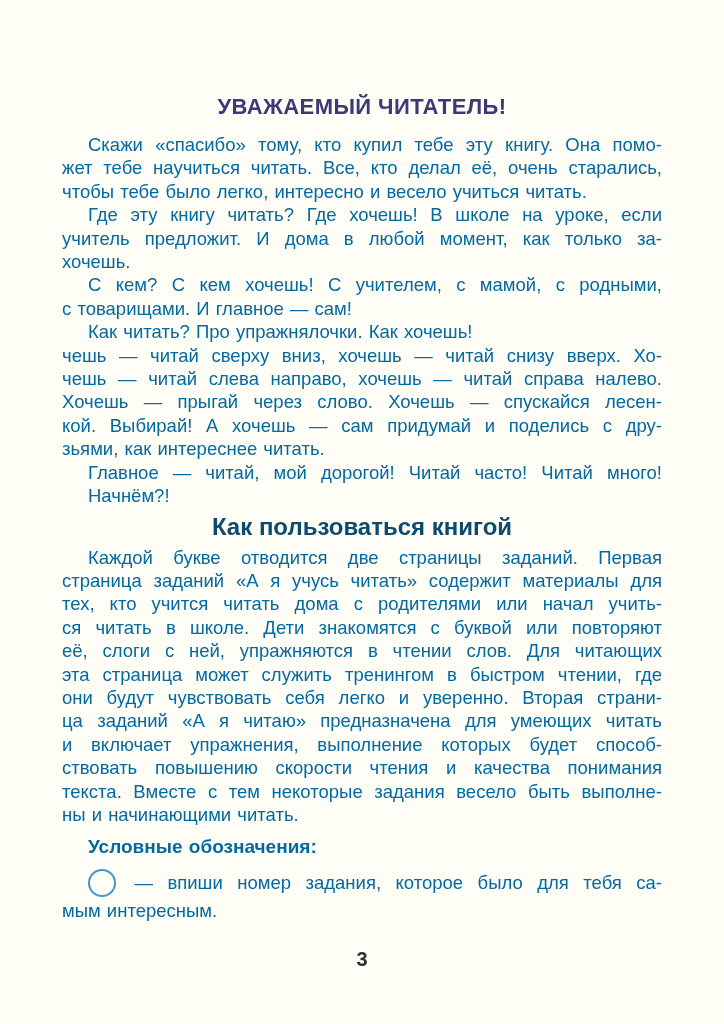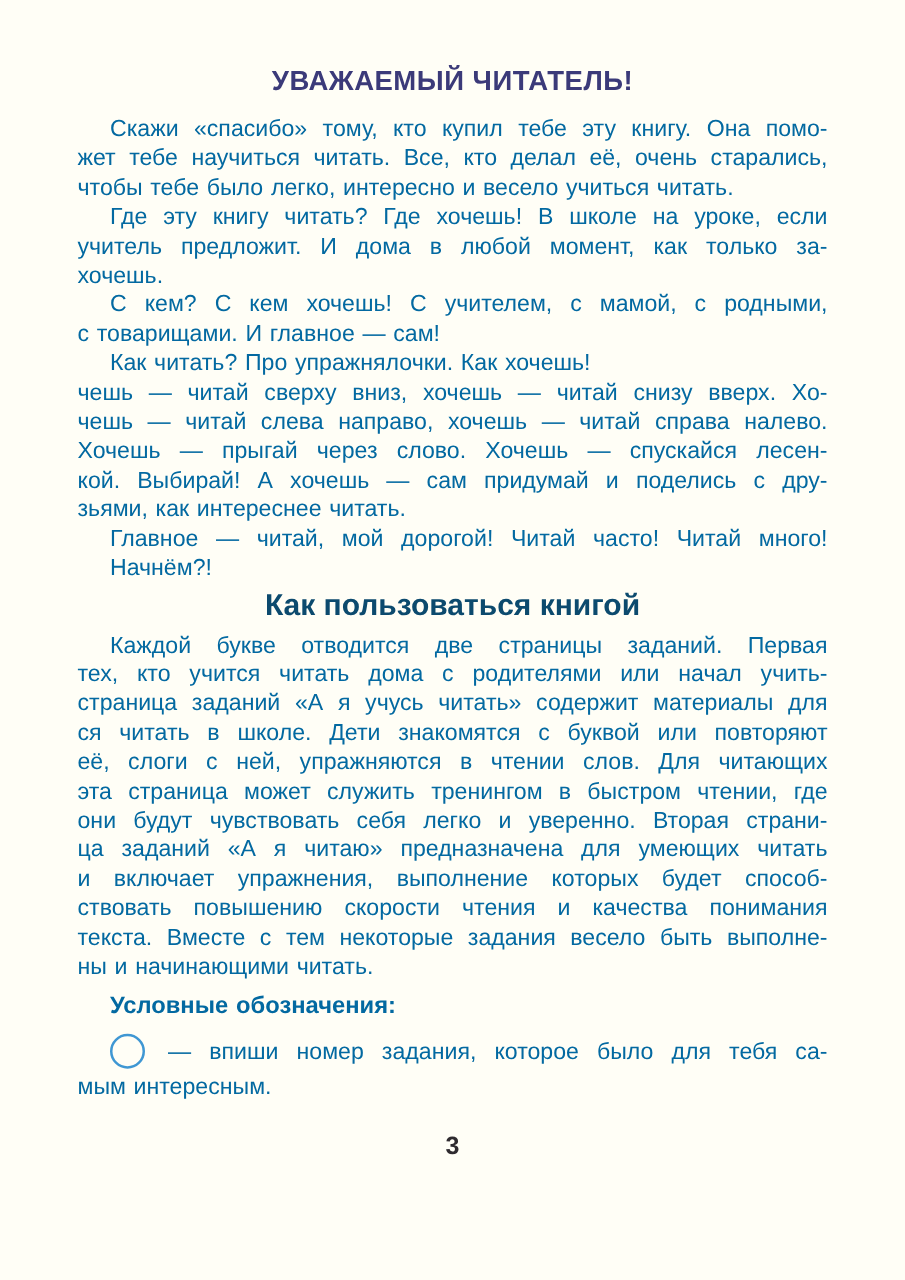--- a/index.html
+++ b/index.html
@@ -7,21 +7,21 @@
     width: 724px;
     height: 1024px;
     background: #FFFEF6;
     overflow: hidden;
     font-family: "Liberation Sans", sans-serif;
   }
   .page {
     box-sizing: border-box;
     width: 724px;
     height: 781px;
-    padding: 52px 62px 0 62px;
+    padding: 94px 62px 0 62px;
     background: #FFFEF6;
   }
   .title {
     margin: 0 0 13px 0;
     text-align: center;
     font-size: 22px;
     font-weight: bold;
     letter-spacing: 0.4px;
     color: #3B3A79;
   }
@@ -106,22 +106,22 @@
     </div>
     <div class="para">
       <div class="line indent last">Начнём?!</div>
     </div>
   </div>
 
   <h2 class="subheading">Как пользоваться книгой</h2>
 
   <div class="para">
     <div class="line indent">Каждой букве отводится две страницы заданий. Первая</div>
+    <div class="line">страница заданий «А я учусь читать» содержит материалы для</div>
     <div class="line">тех, кто учится читать дома с родителями или начал учить-</div>
-    <div class="line">страница заданий «А я учусь читать» содержит материалы для</div>
     <div class="line">ся читать в школе. Дети знакомятся с буквой или повторяют</div>
     <div class="line">её, слоги с ней, упражняются в чтении слов. Для читающих</div>
     <div class="line">эта страница может служить тренингом в быстром чтении, где</div>
     <div class="line">они будут чувствовать себя легко и уверенно. Вторая страни-</div>
     <div class="line">ца заданий «А я читаю» предназначена для умеющих читать</div>
     <div class="line">и включает упражнения, выполнение которых будет способ-</div>
     <div class="line">ствовать повышению скорости чтения и качества понимания</div>
     <div class="line">текста. Вместе с тем некоторые задания весело быть выполне-</div>
     <div class="line last">ны и начинающими читать.</div>
   </div>

